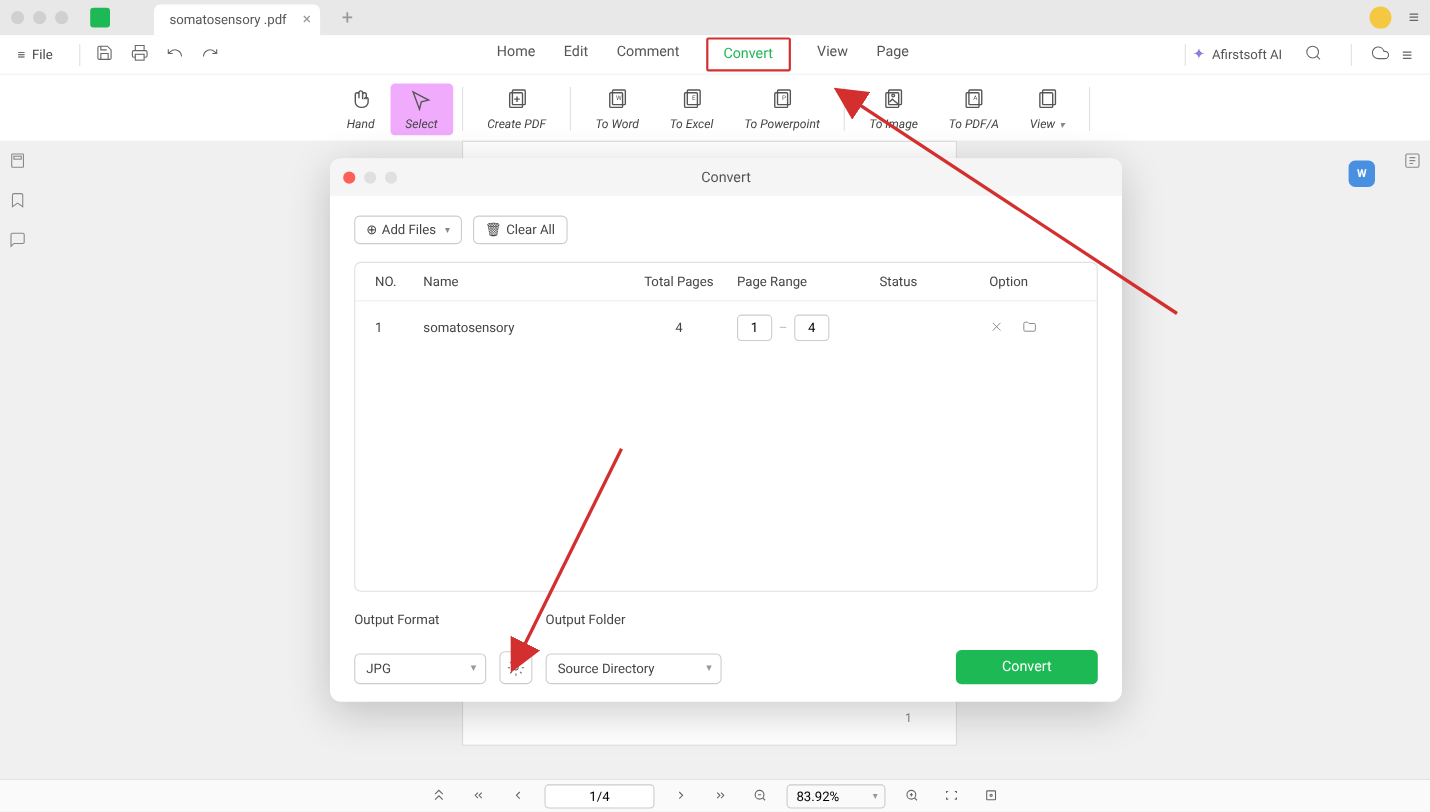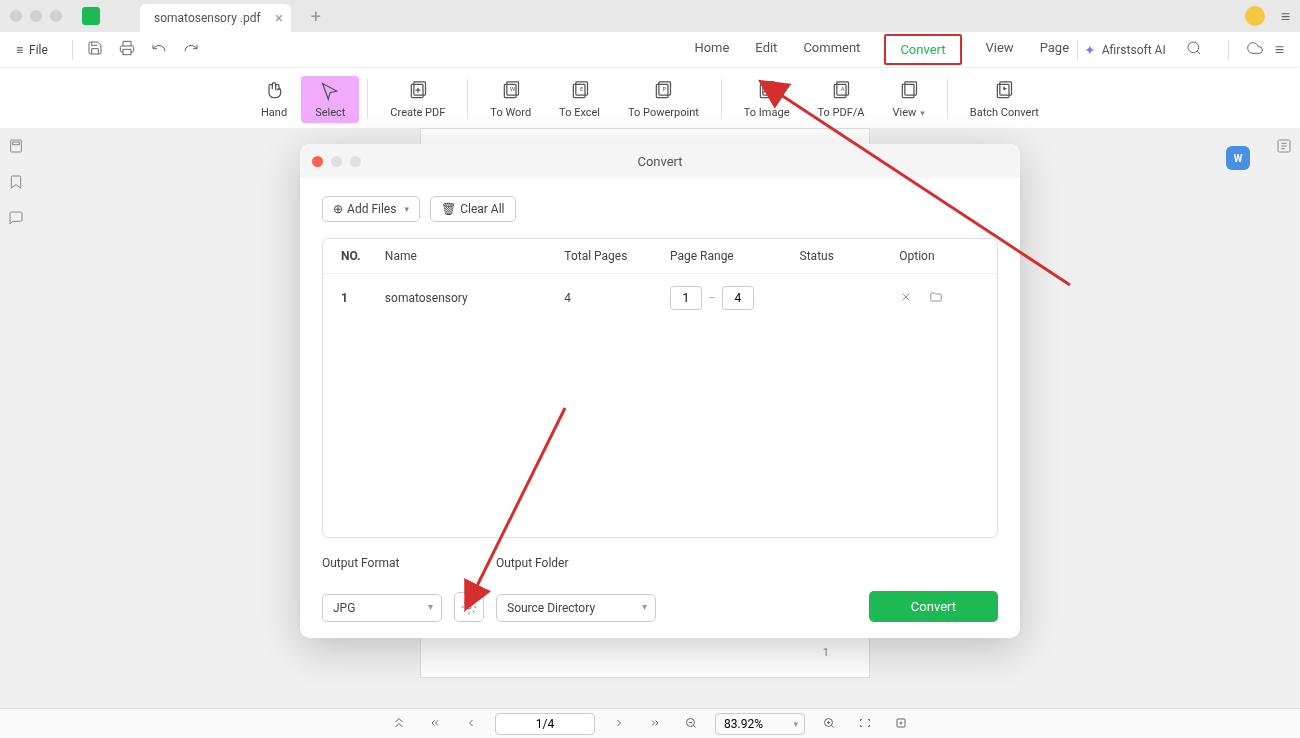--- a/index.html
+++ b/index.html
@@ -16,34 +16,34 @@
 .titlebar-right { margin-left: auto; display: flex; align-items: center; gap: 16px; }
 .avatar { width: 20px; height: 20px; border-radius: 50%; background: #f5c842; }
 .hamburger { font-size: 16px; color: #666; }
 
 
 .menubar { height: 36px; background: #fff; display: flex; align-items: center; padding: 0 16px; border-bottom: 1px solid #eee; }
 .file-btn { display: flex; align-items: center; gap: 6px; font-size: 12px; color: #444; margin-right: 18px; cursor: pointer; }
 .toolbar-icon { width: 16px; height: 16px; stroke: #666; fill: none; stroke-width: 1.5; }
 .menubar .sep { width: 1px; height: 20px; background: #e0e0e0; margin: 0 6px; }
 .menubar .icon-btn { padding: 4px 8px; cursor: pointer; }
-.menu-center { flex: 1; display: flex; justify-content: flex-end; gap: 22px; }
+.menu-center { flex: 1; display: flex; justify-content: center; gap: 22px; }
 .menu-item { font-size: 13px; color: #555; cursor: pointer; padding: 6px 2px; }
 .menu-item.active { color: #1db954; border: 2px solid #d32f2f; padding: 6px 14px; border-radius: 2px; }
 .menu-right { display: flex; align-items: center; gap: 12px; }
 .ai-btn { display: flex; align-items: center; gap: 6px; font-size: 12px; color: #555; }
 .sparkle { color: #8b7dd8; font-size: 14px; }
 
 
 .ribbon { height: 60px; background: #fff; display: flex; justify-content: center; align-items: center; gap: 0; padding-top: 2px; }
 .ribbon-item { display: flex; flex-direction: column; align-items: center; justify-content: center; padding: 4px 14px; cursor: pointer; border-radius: 4px; position: relative; }
 .ribbon-item.selected { background: #f0abfc; }
 .ribbon-icon { width: 22px; height: 22px; display: flex; align-items: center; justify-content: center; margin-bottom: 4px; }
 .ribbon-icon svg { width: 20px; height: 20px; stroke: #555; fill: none; stroke-width: 1.5; }
-.ribbon-label { font-size: 11px; color: #444; white-space: nowrap; }
+.ribbon-label { font-size: 11px; color: #444; white-space: nowrap; font-style: italic; }
 .ribbon-sep { width: 1px; height: 40px; background: #e0e0e0; margin: 0 8px; }
 
 
 .workspace { position: absolute; top: 128px; left: 0; right: 0; bottom: 30px; background: #f0f0f0; }
 .left-sidebar { position: absolute; left: 0; top: 0; width: 32px; display: flex; flex-direction: column; gap: 16px; padding-top: 10px; align-items: center; }
 .left-sidebar svg { width: 16px; height: 16px; stroke: #888; fill: none; stroke-width: 1.5; }
 .right-sidebar { position: absolute; right: 0; top: 0; width: 32px; display: flex; flex-direction: column; padding-top: 10px; align-items: center; }
 .right-sidebar svg { width: 16px; height: 16px; stroke: #888; fill: none; stroke-width: 1.5; }
 .pdf-page { position: absolute; left: 420px; top: 0; width: 450px; height: 550px; background: #fff; border: 1px solid #ddd; }
 .page-num-tag { position: absolute; bottom: 18px; right: 40px; font-size: 11px; color: #888; }
@@ -58,23 +58,23 @@
 .dialog-traffic span:nth-child(2) { background: #e0e0e0; }
 .dialog-traffic span:nth-child(3) { background: #e0e0e0; }
 .dialog-body { padding: 18px 22px; }
 .dialog-actions { display: flex; gap: 10px; margin-bottom: 16px; }
 .btn-outline { border: 1px solid #ccc; background: #fff; padding: 5px 10px; border-radius: 5px; font-size: 12px; color: #444; cursor: pointer; display: flex; align-items: center; gap: 4px; }
 .dropdown-caret { font-size: 9px; color: #888; margin-left: 4px; }
 
 .table { border: 1px solid #e0e0e0; border-radius: 6px; height: 300px; overflow: hidden; }
 .table-head { display: flex; padding: 10px 18px; font-size: 12px; color: #444; border-bottom: 1px solid #eee; }
 .table-row { display: flex; padding: 12px 18px; font-size: 12px; color: #444; align-items: center; }
-.col-no { width: 44px; font-weight: bold; }
+.col-no { width: 44px; }
 .col-name { width: 180px; }
-.col-pages { width: 106px; }
+.col-pages { width: 106px; text-align: center; }
 .col-range { width: 130px; display: flex; align-items: center; gap: 6px; }
 .col-status { width: 100px; }
 .col-option { width: 80px; display: flex; gap: 16px; }
 .range-input { width: 32px; height: 24px; border: 1px solid #ccc; border-radius: 4px; text-align: center; font-size: 12px; }
 .col-option svg { width: 14px; height: 14px; stroke: #888; fill: none; stroke-width: 1.5; cursor: pointer; }
 
 .dialog-footer { position: absolute; bottom: 16px; left: 22px; right: 22px; display: flex; align-items: flex-end; gap: 12px; }
 .footer-group { display: flex; flex-direction: column; gap: 24px; }
 .footer-label { font-size: 12px; color: #444; }
 .select { border: 1px solid #ccc; border-radius: 5px; padding: 6px 38px 6px 10px; font-size: 12px; color: #444; background: #fff; position: relative; cursor: pointer; }
@@ -248,30 +248,20 @@
   <div class="ribbon-item">
     <div class="ribbon-icon">
         <svg viewBox="0 0 24 24">
           <rect x="4" y="4" width="14" height="16" rx="1"></rect>
           <rect x="7" y="1" width="14" height="16" rx="1"></rect>
         </svg>
       </div>
     <span class="ribbon-label"><span>View</span><span class="dropdown-caret">▾</span></span>
   </div>
   <div class="ribbon-sep"></div>
-  <div class="ribbon-item">
-    <div class="ribbon-icon">
-        <svg viewBox="0 0 24 24">
-          <rect x="4" y="4" width="14" height="16" rx="1"></rect>
-          <rect x="7" y="1" width="14" height="16" rx="1"></rect>
-          <path d="M11 9l4 0M11 9l2-2M11 9l2 2"></path>
-        </svg>
-      </div>
-    <span class="ribbon-label">Batch Convert</span>
-  </div>
 </div>
 
 <div class="workspace">
   <div class="left-sidebar">
     <span><svg viewBox="0 0 24 24">
           <rect x="4" y="3" width="16" height="18" rx="1"></rect>
           <rect x="7" y="6" width="10" height="4"></rect>
         </svg></span>
     <span><svg viewBox="0 0 24 24">
           <path d="M19 21l-7-5-7 5V5a2 2 0 012-2h10a2 2 0 012 2z"></path>

